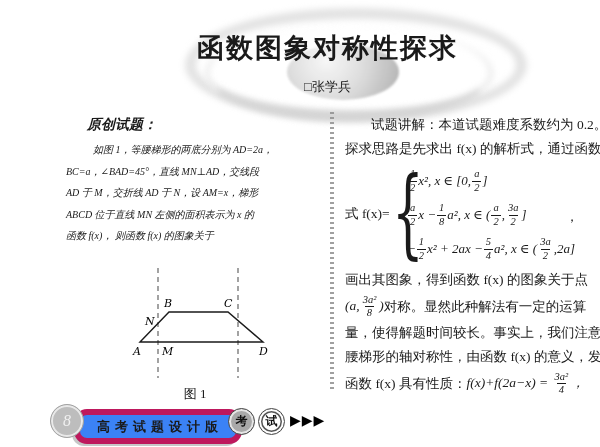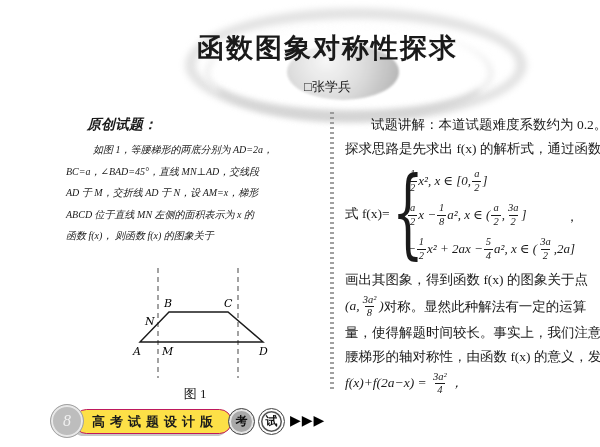--- a/index.html
+++ b/index.html
@@ -53,22 +53,22 @@
         margin:0 1px;font-size:10.5px;line-height:1.15;font-style:italic;}
   .frac .den{border-top:1px solid #1a1a1a;padding:0 2px;}
   .frac .num{padding:0 2px;}
   .mixline{display:flex;align-items:center;height:29px;font-size:13.5px;white-space:nowrap;}
 
   
   .pagenum{position:absolute;z-index:3;left:50px;top:404px;width:32px;height:32px;border-radius:50%;
            background:#bdbdbd;border:1px solid #a3a3a3;box-shadow:inset 0 0 0 2px #e9e9e9;
            color:#f0f0f0;font-style:italic;font-size:16px;display:flex;align-items:center;
            justify-content:center;}
-  .banner{position:absolute;z-index:2;left:74px;top:409px;width:152px;height:23px;border:1px solid #be185d;
-          border-radius:13px;background:#fde047;box-shadow:-3px 3px 0 -1px #c6c6c6;
+  .banner{position:absolute;z-index:2;left:74px;top:409px;width:152px;height:23px;border:6px solid #be185d;
+          border-radius:13px;background:#3b82f6;box-shadow:-3px 3px 0 -1px #c6c6c6;
           display:flex;align-items:center;justify-content:center;
           font-family:"DejaVu Sans","Liberation Sans",sans-serif;font-weight:bold;
           font-size:13px;letter-spacing:5px;padding-left:4px;}
   .badge{position:absolute;z-index:2;top:408px;width:25px;height:25px;border-radius:50%;
          display:flex;align-items:center;justify-content:center;
          font-family:"DejaVu Sans","Liberation Sans",sans-serif;font-weight:bold;font-size:12px;color:#111;}
   .badge-kao{left:228px;background:#a9a9a9;border:1.5px solid #4a4a4a;box-shadow:inset 0 0 0 2px #e6e6e6;}
   .badge-shi{left:258px;background:#fff;border:1.5px solid #4a4a4a;
              box-shadow:inset 0 0 0 2px #fff, inset 0 0 0 3.5px #555;}
   .arrows{position:absolute;z-index:2;left:290px;top:412px;font-size:14px;letter-spacing:1px;
@@ -182,20 +182,21 @@
     <div class="mixline">
       <span><span class="tk">(a,</span><span class="frac">
             <span class="num">3a²</span>
             <span class="den">8</span>
           </span><span class="tk">)</span></span>
         <span> 对称。显然此种解法有一定的运算</span>
     </div>
     <div class="rline">量，使得解题时间较长。事实上，我们注意到等</div>
     <div class="rline">腰梯形的轴对称性，由函数 f(x) 的意义，发现</div>
     <div class="mixline">
+      <span>函数 f(x) 具有性质：</span>
         <span><span class="tk">f(x)+f(2a−x) = </span><span class="frac">
             <span class="num">3a²</span>
             <span class="den">4</span>
           </span><span class="tk">，</span></span>
     </div>
   </div>
 
   <div class="pagenum">8</div>
   <div class="banner">高考试题设计版</div>
   <div class="badge badge-kao">考</div>

